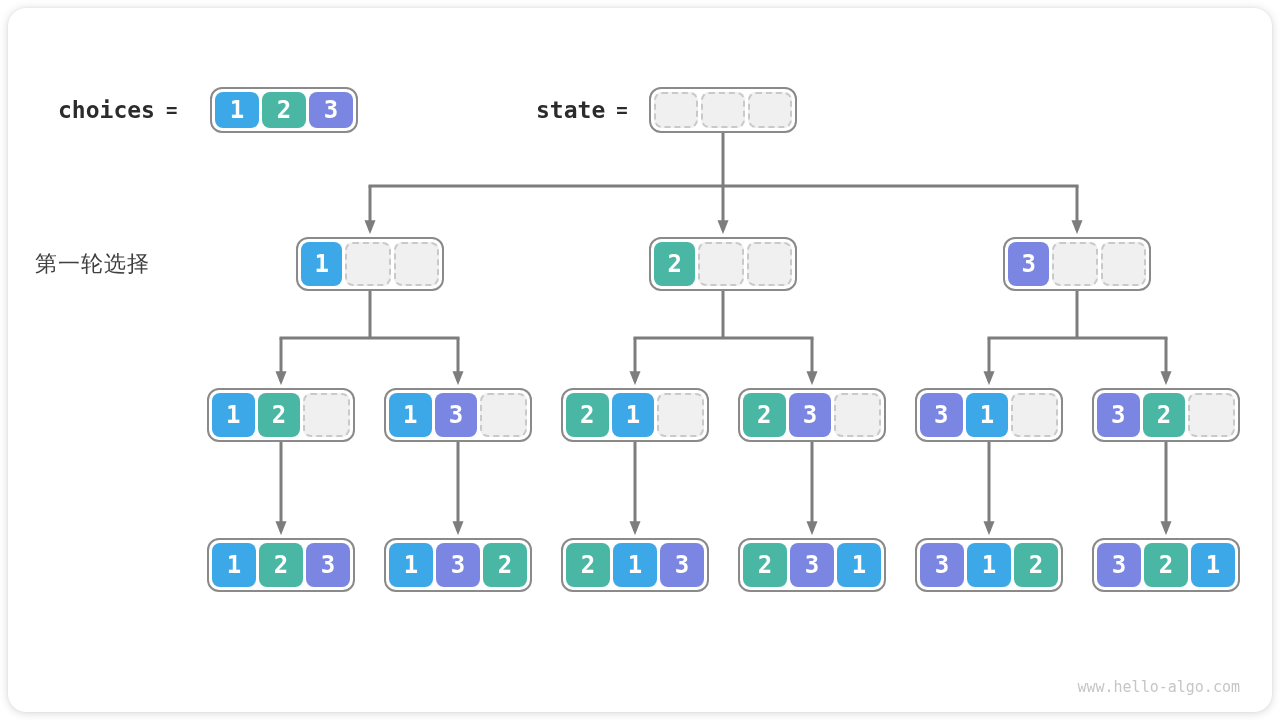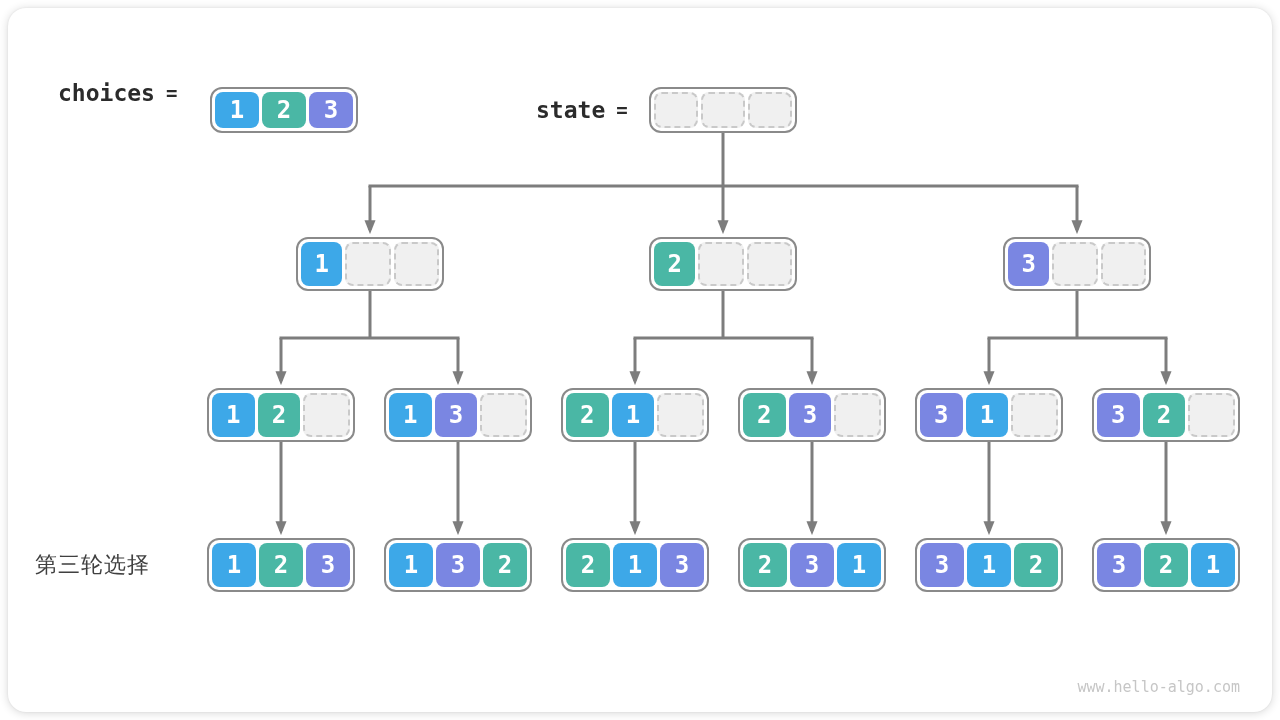--- a/index.html
+++ b/index.html
@@ -127,41 +127,41 @@
     <g stroke="currentColor">
       <line x1="281" y1="442" x2="281" y2="531" marker-end="url(#arrow)"></line>
       <line x1="458" y1="442" x2="458" y2="531" marker-end="url(#arrow)"></line>
       <line x1="635" y1="442" x2="635" y2="531" marker-end="url(#arrow)"></line>
       <line x1="812" y1="442" x2="812" y2="531" marker-end="url(#arrow)"></line>
       <line x1="989" y1="442" x2="989" y2="531" marker-end="url(#arrow)"></line>
       <line x1="1166" y1="442" x2="1166" y2="531" marker-end="url(#arrow)"></line>
     </g>
   </svg>
 
-  <div class="hlabel" style="left:58px; top:70px">
+  <div class="hlabel" style="left:58px; top:87px">
     <span class="code-label">choices</span>
     <span class="eq">=</span>
   </div>
   <div class="abox small" style="left:210px; top:87px">
       <div class="cell" style="background: rgb(61, 168, 232);">1</div>
       <div class="cell" style="background: rgb(74, 183, 165);">2</div>
       <div class="cell" style="background: rgb(122, 134, 226);">3</div>
     </div>
 
   <div class="hlabel" style="left:536px; top:87px">
     <span class="code-label">state</span>
     <span class="eq">=</span>
   </div>
   <div class="abox small" style="left:649px; top:87px">
       <div class="cell empty" style="background: rgb(240, 240, 240); border-color: rgb(201, 201, 201);"></div>
       <div class="cell empty" style="background: rgb(240, 240, 240); border-color: rgb(201, 201, 201);"></div>
       <div class="cell empty" style="background: rgb(240, 240, 240); border-color: rgb(201, 201, 201);"></div>
     </div>
 
-  <div class="rowlabel" style="top:538px">第三轮选择</div>
+  <div class="rowlabel" style="top:237px">第一轮选择</div>
 
   <div class="abox" style="left:296px;  top:237px">
       <div class="cell" style="background: rgb(61, 168, 232);">1</div>
       <div class="cell empty" style="background: rgb(240, 240, 240); border-color: rgb(201, 201, 201);"></div>
       <div class="cell empty" style="background: rgb(240, 240, 240); border-color: rgb(201, 201, 201);"></div>
     </div>
   <div class="abox" style="left:649px;  top:237px">
       <div class="cell" style="background: rgb(74, 183, 165);">2</div>
       <div class="cell empty" style="background: rgb(240, 240, 240); border-color: rgb(201, 201, 201);"></div>
       <div class="cell empty" style="background: rgb(240, 240, 240); border-color: rgb(201, 201, 201);"></div>

